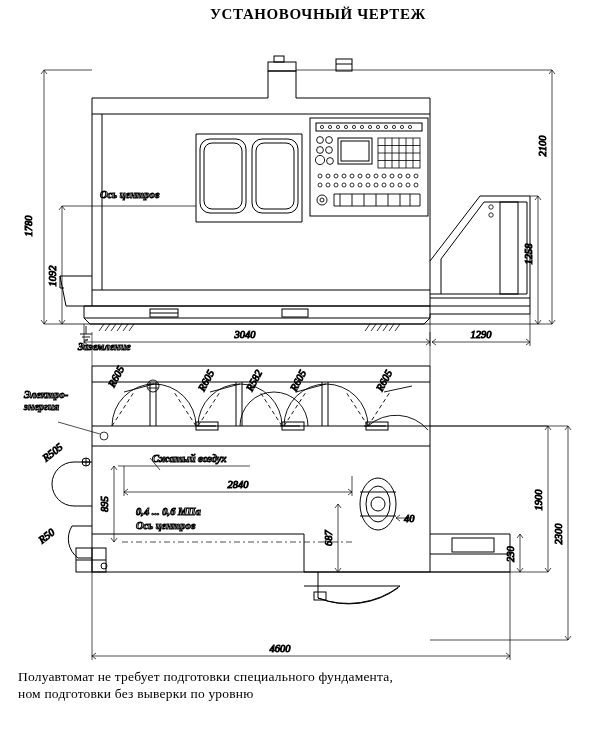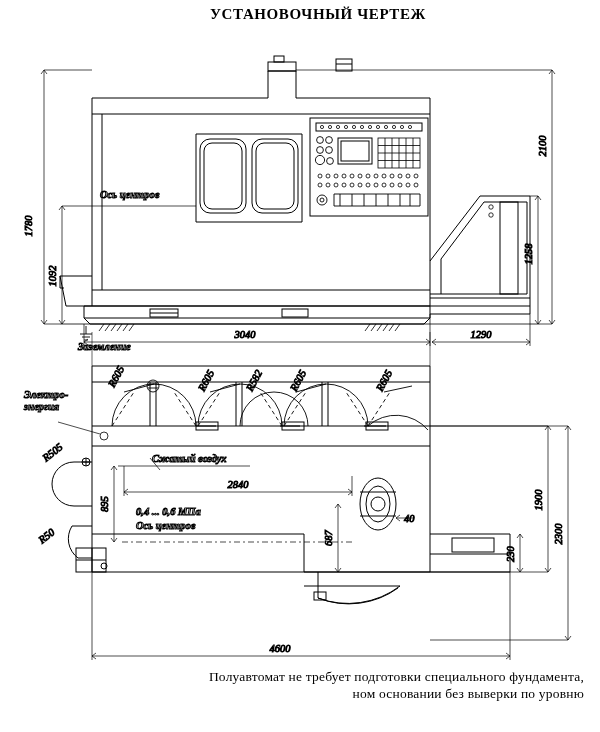--- a/index.html
+++ b/index.html
@@ -36,21 +36,21 @@
     top: 26px;
     left: 0;
     width: 600px;
     height: 640px;
   }
   #caption {
     position: absolute;
     left: 18px;
     top: 668px;
     width: 566px;
-    text-align: right;
+    text-align: left;
     font-family: "Liberation Serif", serif;
     font-size: 13.5px;
     line-height: 17px;
     letter-spacing: 0.2px;
   }
   .cap-line { display: block; }
   svg text {
     font-family: "Liberation Serif", serif;
   }
   .lbl-b {
@@ -380,16 +380,16 @@
 
       <g stroke-width="0.6">
         <path d="M92 306 V340"></path>
         <path d="M430 306 V340"></path>
       </g>
     </g>
   </svg>
 
   <div id="caption">
     <span class="cap-line">Полуавтомат не требует подготовки специального фундамента,</span>
-    <span class="cap-line">ном основании без выверки по уровню</span>
+    <span class="cap-line">ном подготовки без выверки по уровню</span>
   </div>
 
 </div>
 
 </body></html>

